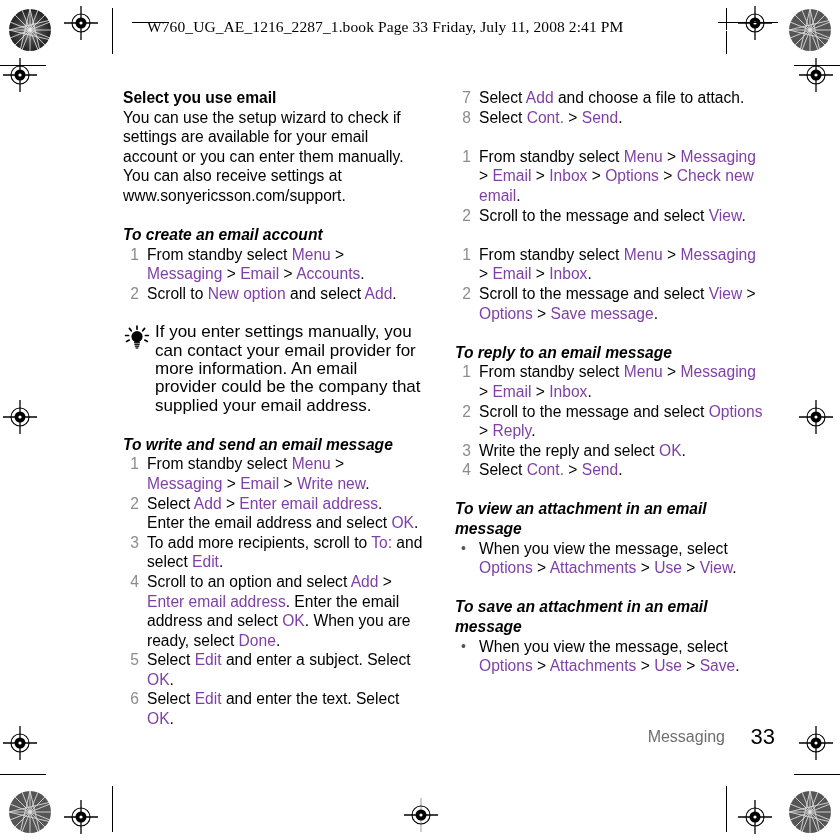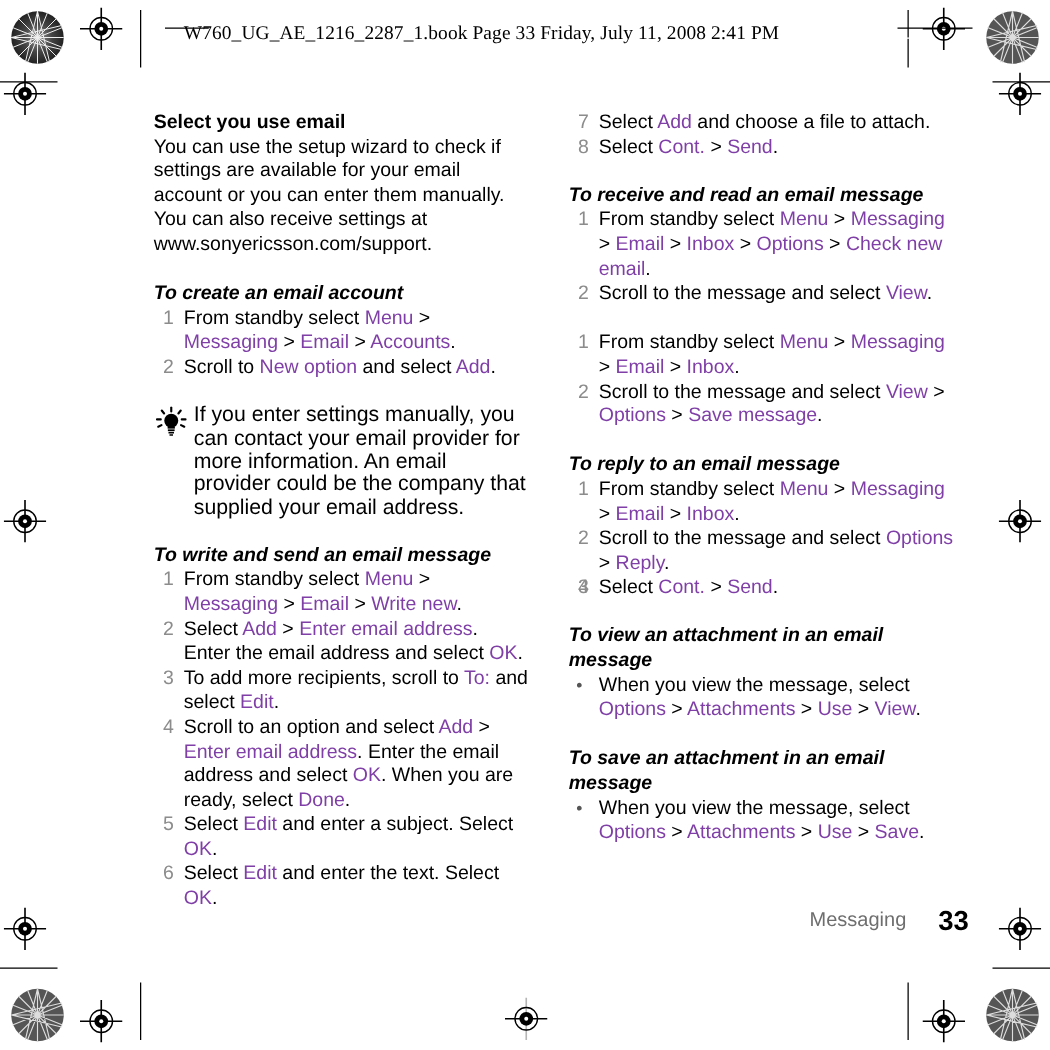--- a/index.html
+++ b/index.html
@@ -106,21 +106,21 @@
     position:absolute;
     left:0;right:0;top:728px;
     height:26px;
   }
   .footer .chap{
     position:absolute;right:115px;top:0;
     font-size:16px;color:#6e6e6e;
   }
   .footer .pg{
     position:absolute;right:65px;top:-4px;
-    font-size:22px;font-weight:bold;color:#000;text-align:center;
+    font-size:22px;font-weight:normal;color:#000;text-align:center;
   }
 </style>
 </head>
 <body>
 
 <div class="page">
 
   <div class="mark starburst" style="left:8px;top:8px;">
     <svg width="44" height="44" viewBox="0 0 44 44">
       <defs>
@@ -339,40 +339,39 @@
 
   <div class="col col-right">
 
     <ol class="steps">
         <li><span class="num">7</span><span><span>Select </span><span class="ui">Add</span><span> and choose a file to attach.</span></span></li>
         <li><span class="num">8</span><span><span>Select </span><span class="ui">Cont.</span><span> &gt; </span><span class="ui">Send</span><span>.</span></span></li>
       </ol>
 
     <div class="spacer"></div>
 
-    <div class="h-proc">To receive and read an email message</div>
     <ol class="steps">
         <li><span class="num">1</span><span><span>From standby select </span><span class="ui">Menu</span><span> &gt; </span><span class="ui">Messaging</span><span> &gt; </span><span class="ui">Email</span><span> &gt; </span><span class="ui">Inbox</span><span> &gt; </span><span class="ui">Options</span><span> &gt; </span><span class="ui">Check new email</span><span>.</span></span></li>
         <li><span class="num">2</span><span><span>Scroll to the message and select </span><span class="ui">View</span><span>.</span></span></li>
       </ol>
 
     <div class="spacer"></div>
 
     <ol class="steps">
         <li><span class="num">1</span><span><span>From standby select </span><span class="ui">Menu</span><span> &gt; </span><span class="ui">Messaging</span><span> &gt; </span><span class="ui">Email</span><span> &gt; </span><span class="ui">Inbox</span><span>.</span></span></li>
         <li><span class="num">2</span><span><span>Scroll to the message and select </span><span class="ui">View</span><span> &gt; </span><span class="ui">Options</span><span> &gt; </span><span class="ui">Save message</span><span>.</span></span></li>
       </ol>
 
     <div class="spacer"></div>
 
     <div class="h-proc">To reply to an email message</div>
     <ol class="steps">
         <li><span class="num">1</span><span><span>From standby select </span><span class="ui">Menu</span><span> &gt; </span><span class="ui">Messaging</span><span> &gt; </span><span class="ui">Email</span><span> &gt; </span><span class="ui">Inbox</span><span>.</span></span></li>
         <li><span class="num">2</span><span><span>Scroll to the message and select </span><span class="ui">Options</span><span> &gt; </span><span class="ui">Reply</span><span>.</span></span></li>
-        <li><span class="num">3</span></li>
+        <li><span class="num">3</span><span><span>Write the reply and select </span><span class="ui">OK</span><span>.</span></span></li>
         <li><span class="num">4</span><span><span>Select </span><span class="ui">Cont.</span><span> &gt; </span><span class="ui">Send</span><span>.</span></span></li>
       </ol>
 
     <div class="spacer"></div>
 
     <div class="h-proc">To view an attachment in an email message</div>
     <ul class="bullets">
         <li><span class="bul">•</span><span><span>When you view the message, select </span><span class="ui">Options</span><span> &gt; </span><span class="ui">Attachments</span><span> &gt; </span><span class="ui">Use</span><span> &gt; </span><span class="ui">View</span><span>.</span></span></li>
       </ul>
 

